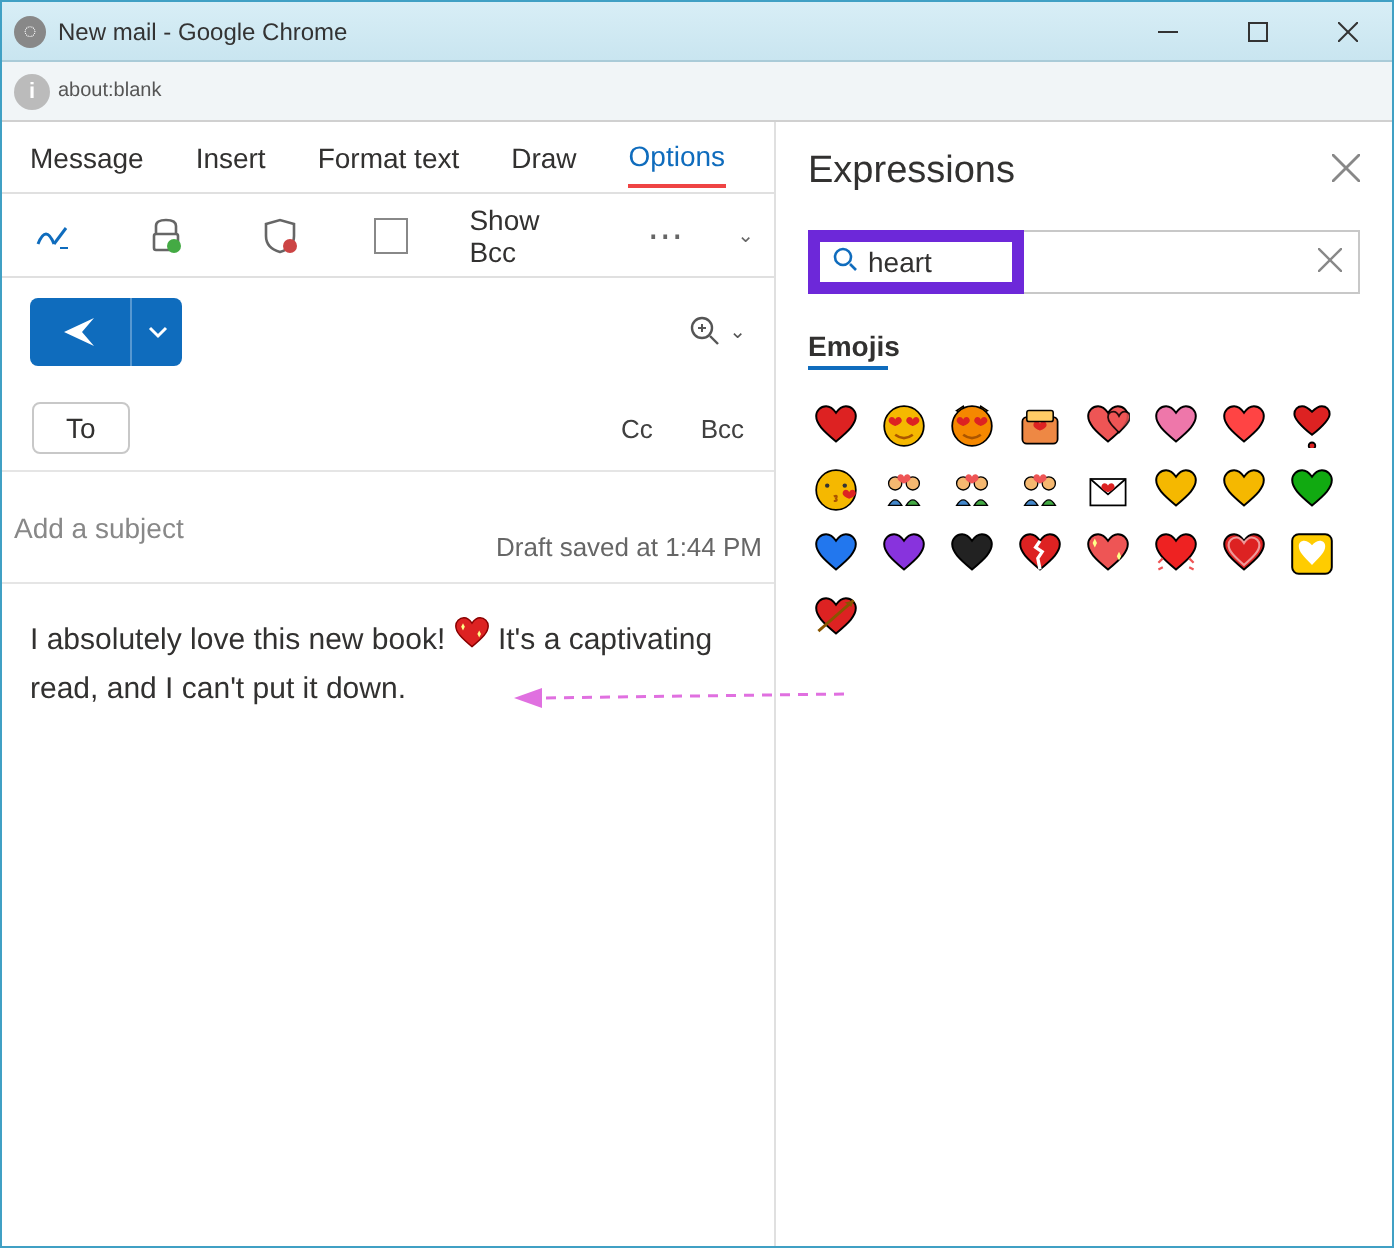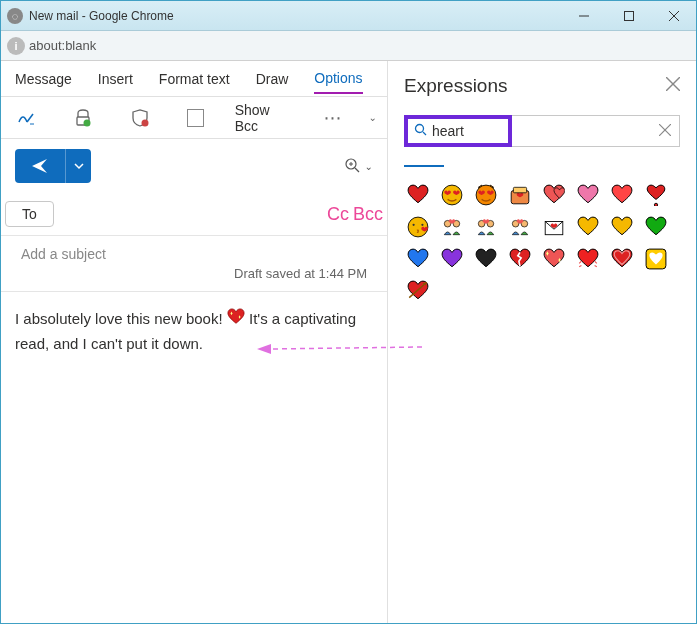--- a/index.html
+++ b/index.html
@@ -9,69 +9,69 @@
   .titlebar { height: 30px; background: linear-gradient(to bottom, #d8eef6, #c9e5f0); display: flex; align-items: center; padding-left: 6px; border-bottom: 1px solid #aacbd8; }
   .titlebar .favicon { width: 16px; height: 16px; border-radius: 50%; background: #888; margin-right: 6px; display:flex;align-items:center;justify-content:center;color:#fff;font-size:11px;font-weight:bold;}
   .titlebar .title { flex: 1; font-size: 12px; color: #333; }
   .winbtns { display: flex; }
   .winbtn { width: 45px; height: 30px; display: flex; align-items: center; justify-content: center; }
   .winbtn svg { width: 10px; height: 10px; }
   
   
   .addressbar { height: 30px; background: #f1f5f7; border-bottom: 1px solid #d0d0d0; display: flex; align-items: center; padding: 0 6px; }
   .addressbar .info { width:18px;height:18px;border-radius:50%;background:#bbb;color:#fff;display:flex;align-items:center;justify-content:center;font-size:11px;font-weight:bold;margin-right:4px;}
-  .addressbar .url { font-size: 13px; color: #555; }
+  .addressbar .url { font-size: 10px; color: #555; }
   
   
   .content { display: flex; height: calc(624px - 62px); position: relative; }
   .left { width: 387px; border-right: 1px solid #e0e0e0; display: flex; flex-direction: column; background:#fff;}
   .right { flex: 1; background: #fff; padding: 14px 16px; position:relative;}
   
   
   .tabs { display: flex; gap: 26px; padding: 6px 14px 0 14px; border-bottom: 1px solid #e0e0e0; height: 36px; align-items:center;}
   .tab { font-size: 14px; color: #323130; cursor: pointer; padding-bottom:6px; }
-  .tab.active { color: #0f6cbd; border-bottom: 2px solid #a21caf; font-weight:400;}
+  .tab.active { color: #0f6cbd; border-bottom: 2px solid #ef4444; font-weight:400;}
   
   
   .toolbar { display: flex; align-items: center; padding: 6px 10px; border-bottom: 1px solid #e0e0e0; height: 42px; gap: 25px;}
   .tbtn { width: 34px; height: 28px; display:flex;align-items:center;justify-content:center; border-radius:4px;}
   .checkbox { width: 18px; height: 18px; border: 1px solid #888; margin-left:6px;}
   .showbcc { margin-left:6px; color:#323130;}
   .more-dots { font-size:18px; color:#666; letter-spacing:2px; margin-left:6px;}
   .chevrow { margin-left:auto; color:#666;font-size:10px;}
   
   
   .actionrow { display:flex; align-items:center; padding: 10px 14px; gap:8px;}
   .sendbtn { display:flex; }
   .sendbtn .main { background:#0f6cbd;color:#fff;width:50px;height:34px;display:flex;align-items:center;justify-content:center;border-radius:4px 0 0 4px;}
   .sendbtn .drop { background:#0f6cbd;color:#fff;width:26px;height:34px;display:flex;align-items:center;justify-content:center;border-left:1px solid rgba(255,255,255,0.3);border-radius:0 4px 4px 0;}
   .zoom { margin-left:auto; display:flex;align-items:center;color:#555;gap:4px;}
   
   
-  .torow { display:flex; align-items:center; padding: 8px 4px; border-bottom:1px solid #e5e5e5;}
+  .torow { display:flex; align-items:center; padding: 8px 15px; border-bottom:1px solid #e5e5e5;}
   .tobtn { border:1px solid #c8c8c8; border-radius:4px; padding:4px 16px; font-size:14px;}
-  .ccbcc { margin-left:auto; display:flex; gap:4px; color:#ec4899; font-size:18px;}
-  
-  
-  .subjrow { display:flex; align-items:flex-start; padding: 10px 20px; border-bottom:1px solid #e5e5e5;}
+  .ccbcc { margin-left:auto; display:flex; gap:24px; color:#404040; font-size:13px;}
+  
+  
+  .subjrow { display:flex; align-items:center; padding: 10px 6px; border-bottom:1px solid #e5e5e5;}
   .subjph { color:#888;}
   .draftsaved { margin-left:auto; color:#666; font-size:13px;margin-top:20px;}
   
   
   .mailbody { padding: 16px 14px; font-size:15px; color:#323130; line-height:1.5;}
   .mailbody p { margin-bottom: 16px; }
   .heartinline { display:inline-block;vertical-align:middle;}
   
   
   .panel-header { display:flex; align-items:center; justify-content:space-between; margin-bottom:18px;}
   .panel-title { font-size:19px; font-weight:400; color:#323130;}
   .close-x { color:#888; font-size:16px;}
   
   .searchrow { display:flex; align-items:center; margin-bottom:18px;}
-  .searchbox { border:4px solid #6d28d9; display:flex; align-items:center; height:32px; width:108px; padding:0 6px;}
+  .searchbox { border:6px solid #6d28d9; display:flex; align-items:center; height:32px; width:108px; padding:0 6px;}
   .searchbox .sicon { color:#0f6cbd; margin-right:4px;}
   .searchbox input { border:none; outline:none; font-size:14px; width:70px; color:#323130;}
   .searchrest { flex:1; border:1px solid #c8c8c8; border-left:none; height:32px; display:flex;align-items:center;justify-content:flex-end;padding-right:8px;}
   .clear-x { color:#888;}
   
   .cat-label { font-weight:600; font-size:14px; margin-bottom:2px;}
   .cat-underline { width:40px; height:2px; background:#0f6cbd; margin-bottom:14px;}
   
   .emojigrid { display:grid; grid-template-columns: repeat(8, 30px); gap:4px 4px;}
   .emoji { width:28px;height:28px;display:flex;align-items:center;justify-content:center; cursor:pointer;}
@@ -214,20 +214,21 @@
         <input value="heart" style="">
       </div>
       <div class="searchrest">
         <span class="clear-x"><svg width="12" height="12" viewBox="0 0 10 10">
               <line x1="0" y1="0" x2="10" y2="10" stroke="#888"></line>
               <line x1="10" y1="0" x2="0" y2="10" stroke="#888"></line>
             </svg></span>
       </div>
     </div>
 
+    <div class="cat-label">Emojis</div>
     <div class="cat-underline"></div>
 
     <div class="emojigrid" id="emojigrid">
         <div class="emoji">
           <svg width="22" height="22" viewBox="0 0 20 20">
             <path d="M10 17 C4 12 1 9 1 5.5 C1 3 3 1 5.5 1 C7.5 1 9 2.5 10 4 C11 2.5 12.5 1 14.5 1 C17 1 19 3 19 5.5 C19 9 16 12 10 17 Z" fill="#d22" stroke="#000" stroke-width="0.9"></path>
           </svg>
         </div>
         <div class="emoji">
           <svg width="22" height="22" viewBox="0 0 20 20">

